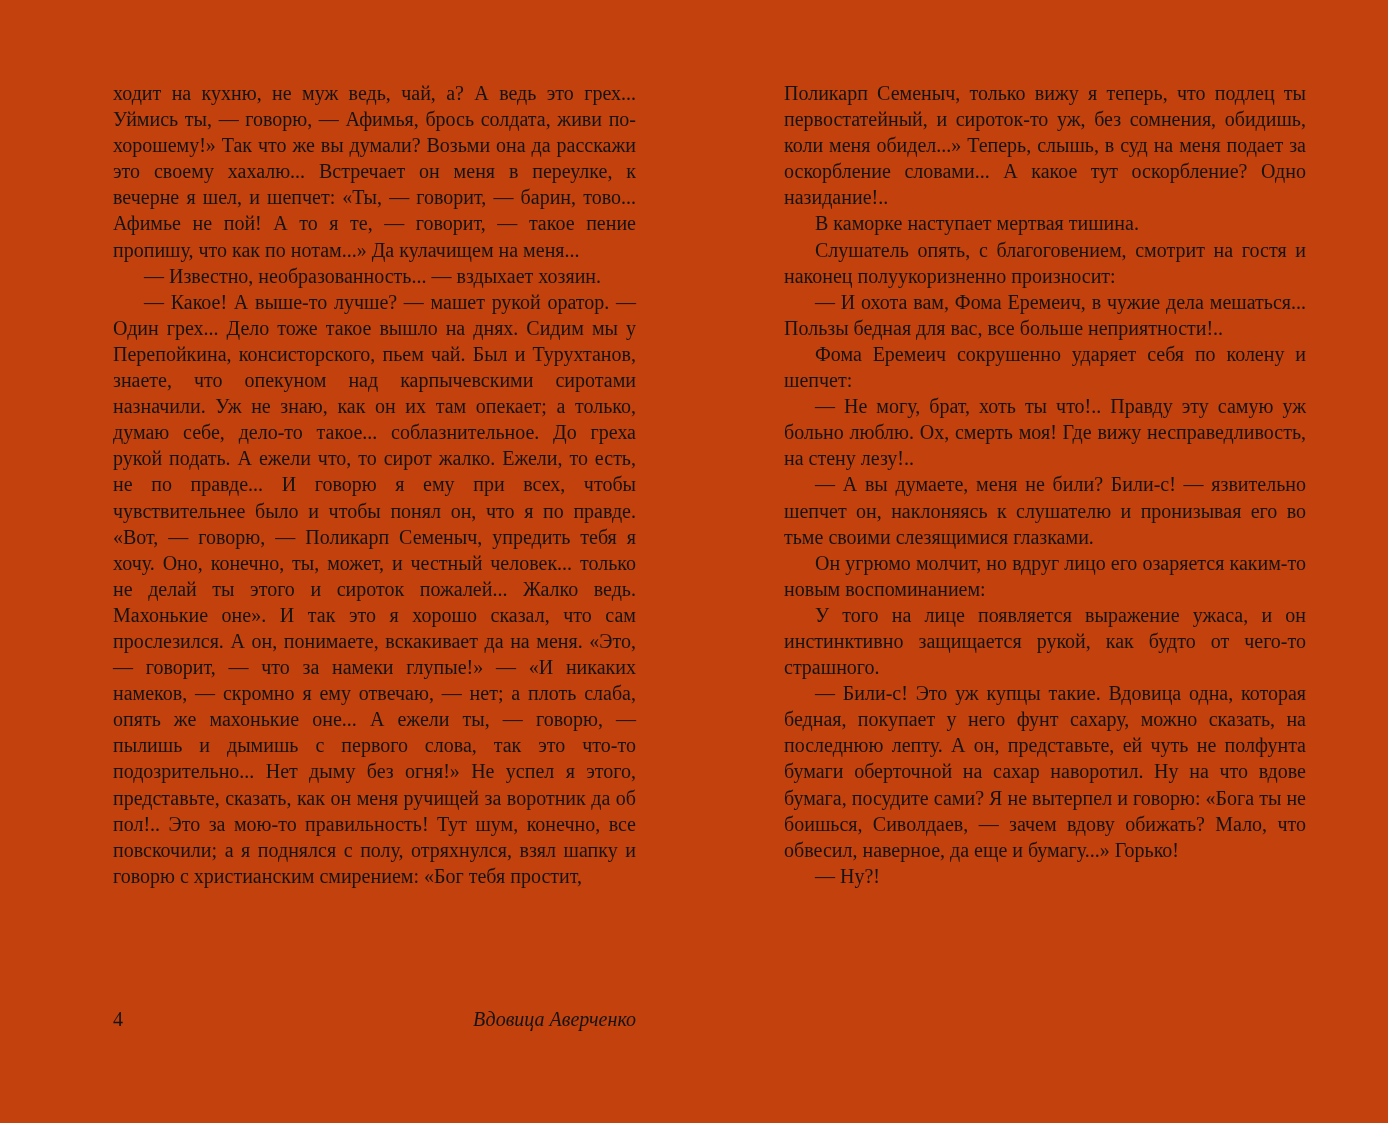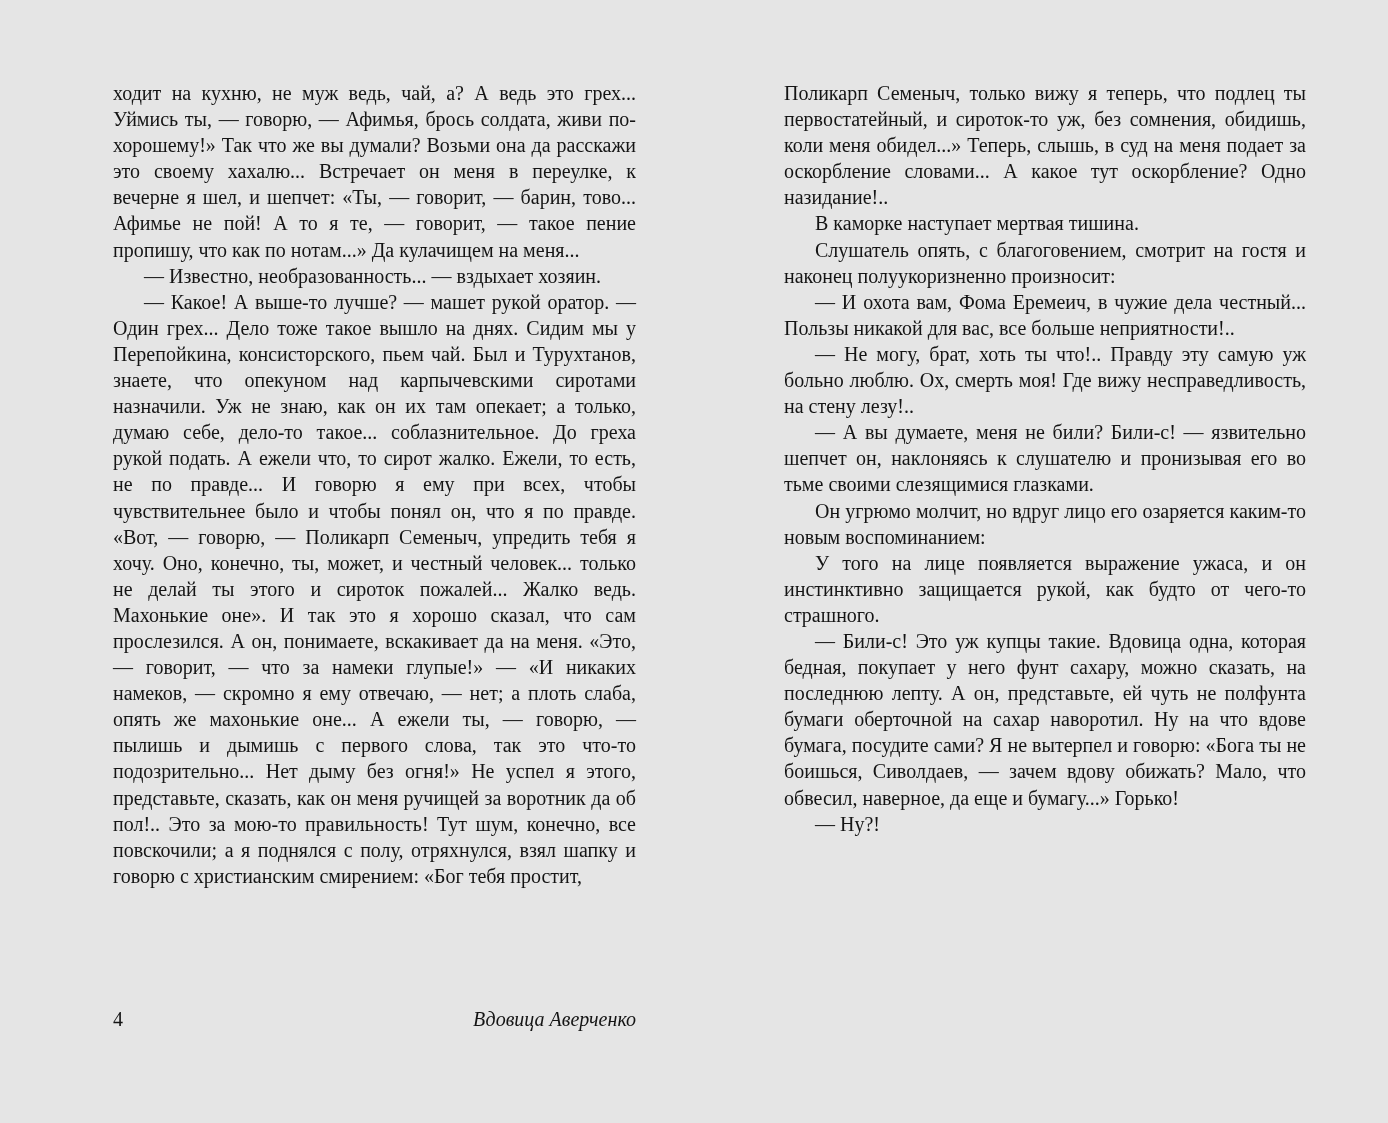--- a/index.html
+++ b/index.html
@@ -4,21 +4,21 @@
 <style>
   html, body {
     margin: 0;
     padding: 0;
     background: #ffffff;
   }
   .spread {
     position: relative;
     width: 1388px;
     height: 1123px;
-    background: #e5e5e5;
+    background: #c2410c;
     font-family: "Liberation Serif", serif;
     color: #141414;
     overflow: hidden;
   }
   .page {
     position: absolute;
     top: 0;
     height: 100%;
   }
   .page-left  { left: 113px; width: 523px; }
@@ -72,21 +72,22 @@
       <span>4</span>
       <span class="italic">Вдовица Аверченко</span>
     </div>
   </div>
 
   <div class="page page-right">
     <div class="text-block">
       <p class="no-indent">Поликарп Семеныч, только вижу я теперь, что подлец ты первостатейный, и сироток-то уж, без сомнения, обидишь, коли меня обидел...» Теперь, слышь, в суд на меня подает за оскорбление словами... А какое тут оскорбление? Одно назидание!..</p>
       <p class="indent">В каморке наступает мертвая тишина.</p>
       <p class="indent">Слушатель опять, с благоговением, смотрит на гостя и наконец полуукоризненно произносит:</p>
-      <p class="indent">— И охота вам, Фома Еремеич, в чужие дела честный... Пользы никакой для вас, все больше неприятности!..</p>
+      <p class="indent">— И охота вам, Фома Еремеич, в чужие дела мешаться... Пользы бедная для вас, все больше неприятности!..</p>
+      <p class="indent">Фома Еремеич сокрушенно ударяет себя по колену и шепчет:</p>
       <p class="indent">— Не могу, брат, хоть ты что!.. Правду эту самую уж больно люблю. Ох, смерть моя! Где вижу несправедливость, на стену лезу!..</p>
       <p class="indent">— А вы думаете, меня не били? Били-с! — язвительно шепчет он, наклоняясь к слушателю и пронизывая его во тьме своими слезящимися глазками.</p>
       <p class="indent">Он угрюмо молчит, но вдруг лицо его озаряется каким-то новым воспоминанием:</p>
       <p class="indent">У того на лице появляется выражение ужаса, и он инстинктивно защищается рукой, как будто от чего-то страшного.</p>
       <p class="indent">— Били-с! Это уж купцы такие. Вдовица одна, которая бедная, покупает у него фунт сахару, можно сказать, на последнюю лепту. А он, представьте, ей чуть не полфунта бумаги оберточной на сахар наворотил. Ну на что вдове бумага, посудите сами? Я не вытерпел и говорю: «Бога ты не боишься, Сиволдаев, — зачем вдову обижать? Мало, что обвесил, наверное, да еще и бумагу...» Горько!</p>
       <p class="indent">— Ну?!</p>
     </div>
   </div>
 
 </div>

